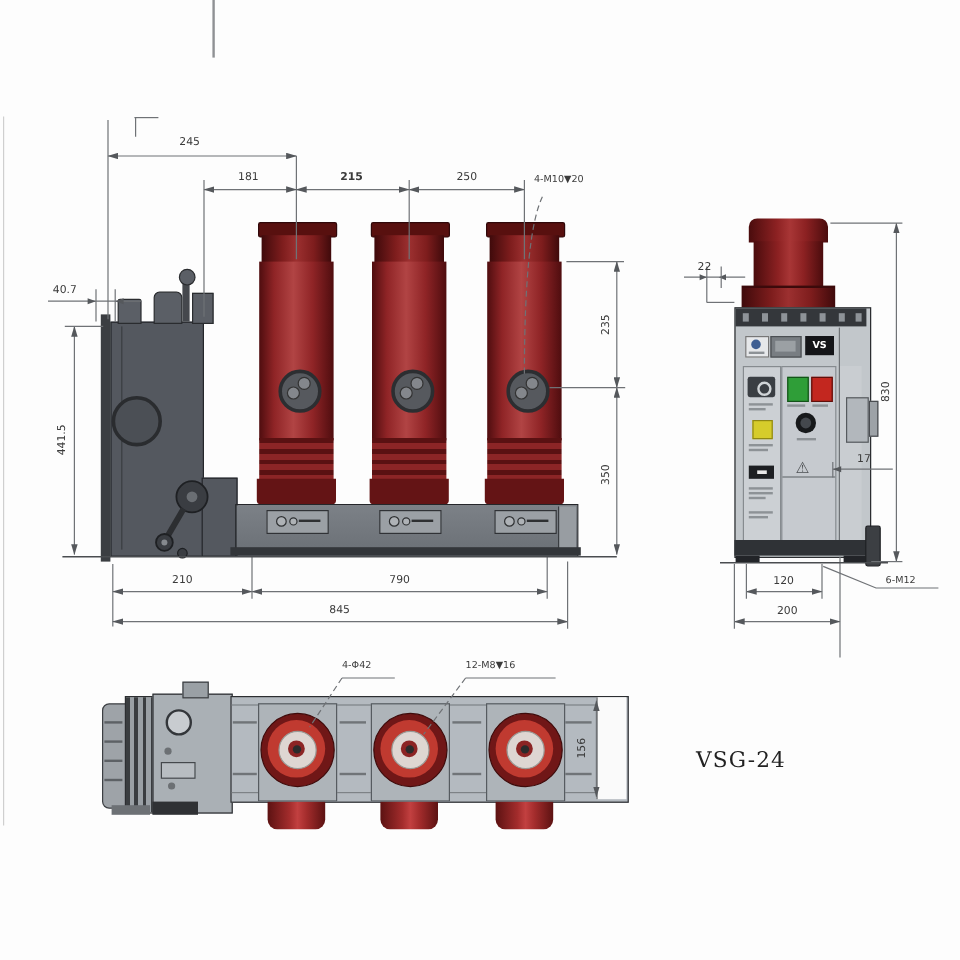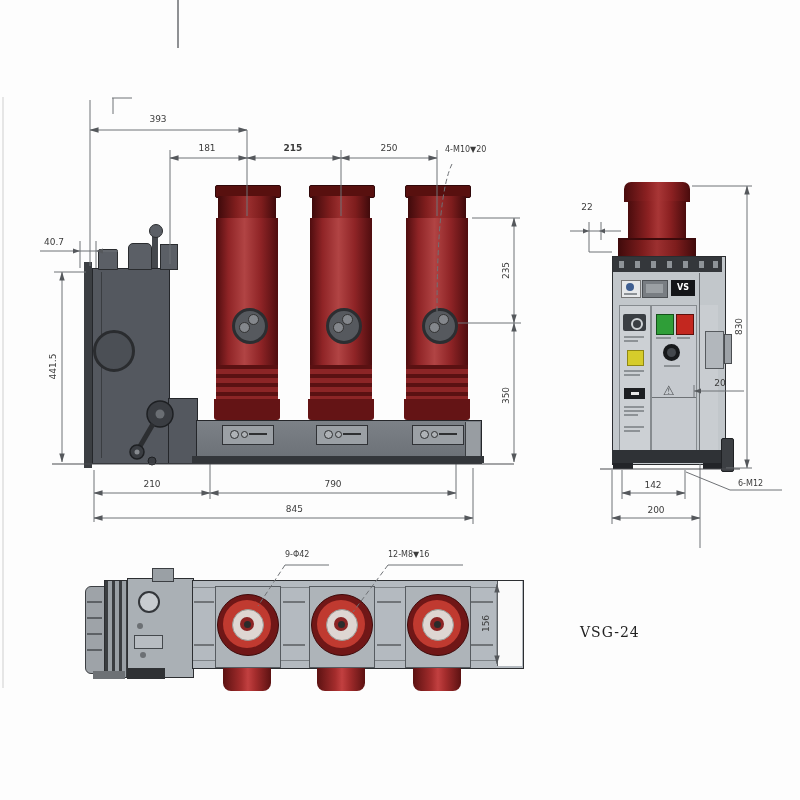--- a/index.html
+++ b/index.html
@@ -276,38 +276,38 @@
 
     <g stroke="#6f7276" stroke-width="1" fill="none">
       <line x1="497" y1="584" x2="497" y2="664" marker-start="url(#ar)" marker-end="url(#ar)"></line>
       <line x1="285" y1="565" x2="329" y2="565"></line>
       <line x1="388" y1="565" x2="463" y2="565"></line>
       <line x1="285" y1="565" x2="258" y2="606" stroke-dasharray="5,3"></line>
       <line x1="388" y1="565" x2="353" y2="612" stroke-dasharray="5,3"></line>
     </g>
   </svg>
 
-  <div class="lbl" style="left:133px;top:115px;width:50px;">393</div>
+  <div class="lbl" style="left:133px;top:115px;width:50px;">245</div>
   <div class="lbl" style="left:187px;top:144px;width:40px;">181</div>
   <div class="lbl" style="left:273px;top:144px;width:40px;font-weight:bold;">215</div>
   <div class="lbl" style="left:369px;top:144px;width:40px;">250</div>
   <div class="lbl sm" style="left:445px;top:146px;width:80px;">4-M10▼20</div>
   <div class="lbl" style="left:36px;top:238px;width:36px;">40.7</div>
   <div class="lbl rot" style="left:33px;top:362px;width:40px;">441.5</div>
   <div class="lbl rot" style="left:486px;top:266px;width:40px;">235</div>
   <div class="lbl rot" style="left:486px;top:391px;width:40px;">350</div>
   <div class="lbl" style="left:132px;top:480px;width:40px;">210</div>
   <div class="lbl" style="left:313px;top:480px;width:40px;">790</div>
-  <div class="lbl" style="left:263px;top:505px;width:40px;text-align:right;">845</div>
-
-  <div class="lbl" style="left:572px;top:203px;width:30px;">22</div>
+  <div class="lbl" style="left:263px;top:505px;width:40px;">845</div>
+
+  <div class="lbl" style="left:572px;top:219px;width:30px;">22</div>
   <div class="lbl rot" style="left:719px;top:322px;width:40px;">830</div>
-  <div class="lbl" style="left:708px;top:379px;width:24px;">20</div>
-  <div class="lbl" style="left:633px;top:481px;width:40px;">142</div>
+  <div class="lbl" style="left:708px;top:379px;width:24px;">17</div>
+  <div class="lbl" style="left:633px;top:481px;width:40px;">120</div>
   <div class="lbl" style="left:636px;top:506px;width:40px;">200</div>
   <div class="lbl sm" style="left:738px;top:480px;width:50px;">6-M12</div>
 
-  <div class="lbl sm" style="left:285px;top:551px;width:50px;">9-Φ42</div>
+  <div class="lbl sm" style="left:285px;top:551px;width:50px;">4-Φ42</div>
   <div class="lbl sm" style="left:388px;top:551px;width:80px;">12-M8▼16</div>
   <div class="lbl rot" style="left:466px;top:619px;width:40px;">156</div>
 
-  <div class="lbl" style="left:580px;top:625px;font-size:14px;letter-spacing:1px;color:#222;font-family:'DejaVu Serif',serif;">VSG-24</div>
+  <div class="lbl" style="left:580px;top:625px;font-size:18px;letter-spacing:1px;color:#222;font-family:'DejaVu Serif',serif;">VSG-24</div>
 </div>
 
 </body></html>

